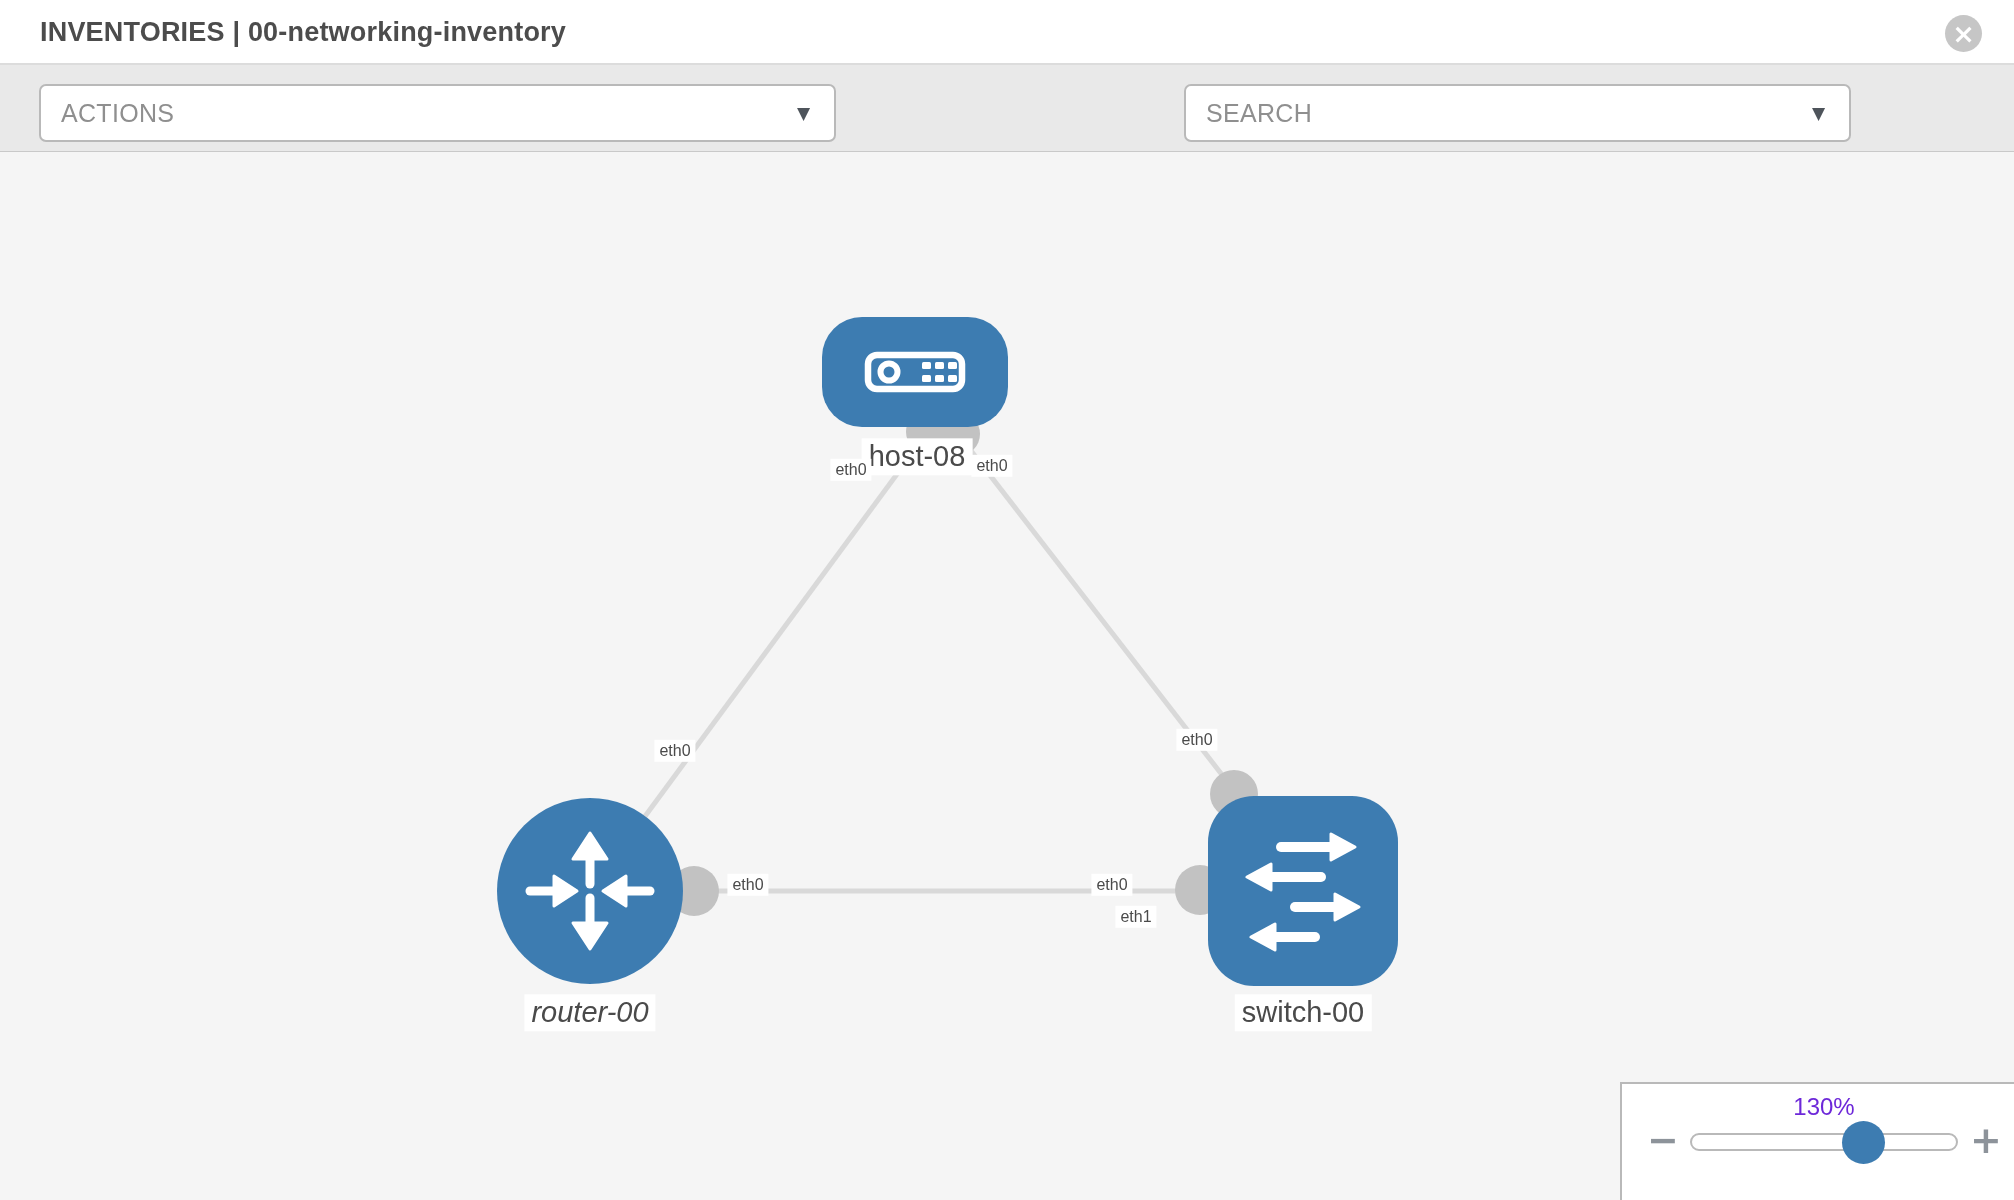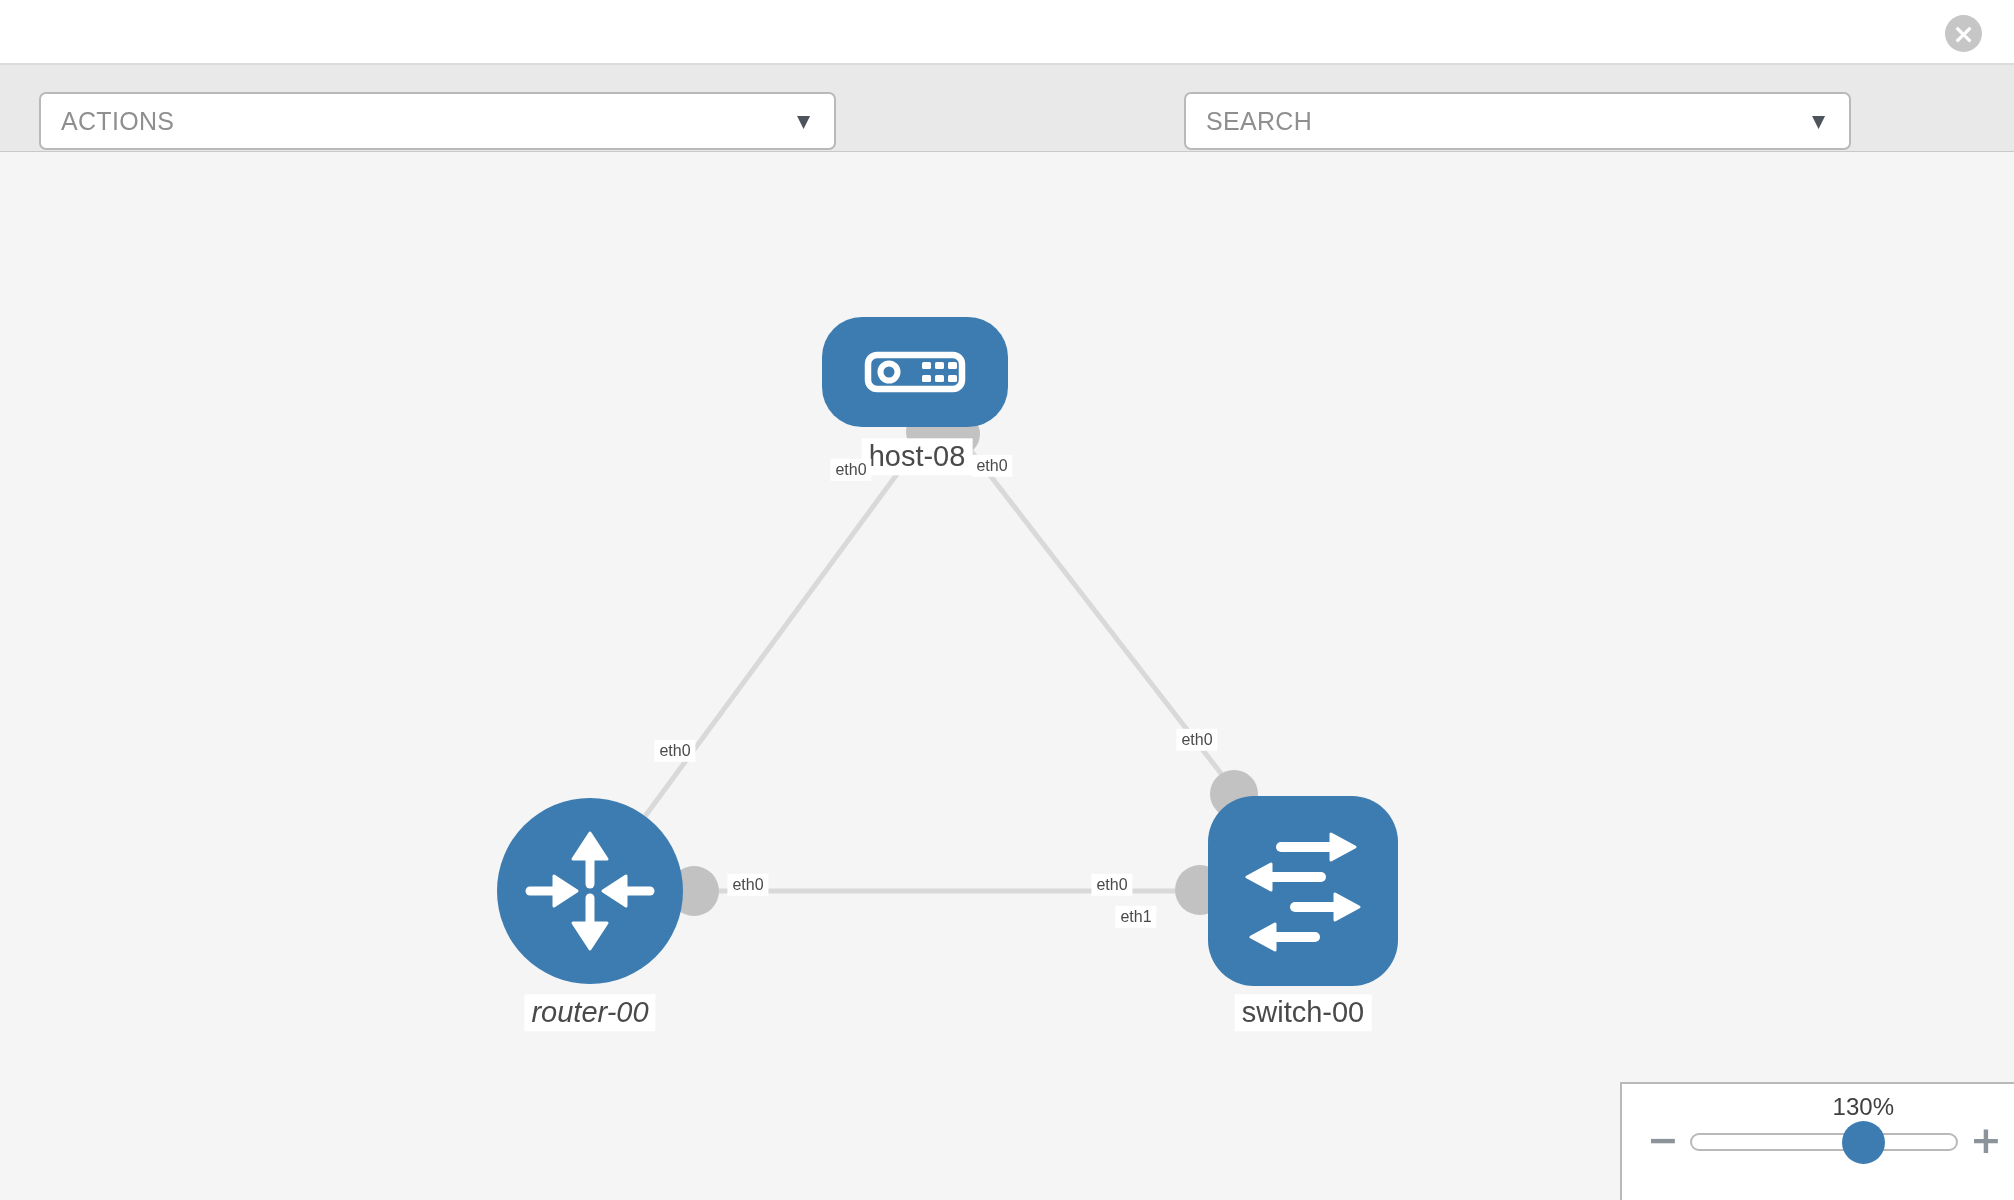--- a/index.html
+++ b/index.html
@@ -24,21 +24,21 @@
     font-family:"DejaVu Sans",sans-serif;
   }
   
   .toolbar{
     position:absolute;left:0;top:65px;width:2014px;height:87px;
     background:#e9e9e9;border-bottom:1px solid #c9c9c9;box-sizing:border-box;
   }
   .select{
     position:absolute;top:19px;height:58px;background:#ffffff;
     border:2px solid #b9b9b9;border-radius:7px;box-sizing:border-box;
-    display:flex;align-items:center;cursor:pointer;margin-top:8px;
+    display:flex;align-items:center;cursor:pointer;
   }
   .select .sel-label{
     font-size:25px;color:#8f8f8f;padding-left:20px;letter-spacing:.3px;
   }
   .select .caret{
     position:absolute;right:24px;top:50%;transform:translateY(-50%);
     font-size:17px;color:#4e545b;font-family:"DejaVu Sans",sans-serif;
   }
   .select.actions{left:39px;width:797px;}
   .select.search{left:1184px;width:667px;}
@@ -56,22 +56,22 @@
     background:#ffffff;color:#4a4a4a;white-space:nowrap;line-height:1.15;
   }
   .nlabel{font-size:29px;padding:2px 7px;}
   .ilabel{font-size:16px;padding:2px 5px;}
   
   .zoom-panel{
     position:absolute;left:1620px;top:930px;width:400px;height:125px;
     background:#ffffff;border:2px solid #b9b9b9;box-sizing:border-box;
   }
   .zoom-level{
-    position:absolute;left:132px;top:9px;width:140px;text-align:right;
-    font-size:24px;color:#404040;
+    position:absolute;left:132px;top:9px;width:140px;text-align:center;
+    font-size:24px;color:#6d28d9;
   }
   .zoom-minus,.zoom-plus{
     position:absolute;top:37px;font-size:38px;font-weight:700;color:#8d939a;
     background:none;border:none;padding:0;cursor:pointer;line-height:1;
     font-family:"DejaVu Sans",sans-serif;
   }
   .zoom-minus{left:25px;}
   .zoom-plus{left:348px;}
   .zoom-track{
     position:absolute;left:68px;top:49px;width:268px;height:18px;
@@ -80,20 +80,21 @@
   }
   .zoom-handle{
     position:absolute;left:220px;top:37px;width:43px;height:43px;border-radius:50%;
     background:#3d7cb1;cursor:grab;
   }
 </style>
 </head>
 <body>
 
 <div class="header">
+  <h1 class="page-title">INVENTORIES | 00-networking-inventory</h1>
   <div class="close-btn">
     <span>×</span>
   </div>
 </div>
 
 <div class="toolbar">
   <div class="select actions">
     <span class="sel-label">ACTIONS</span>
     <span class="caret">▼</span>
   </div>

